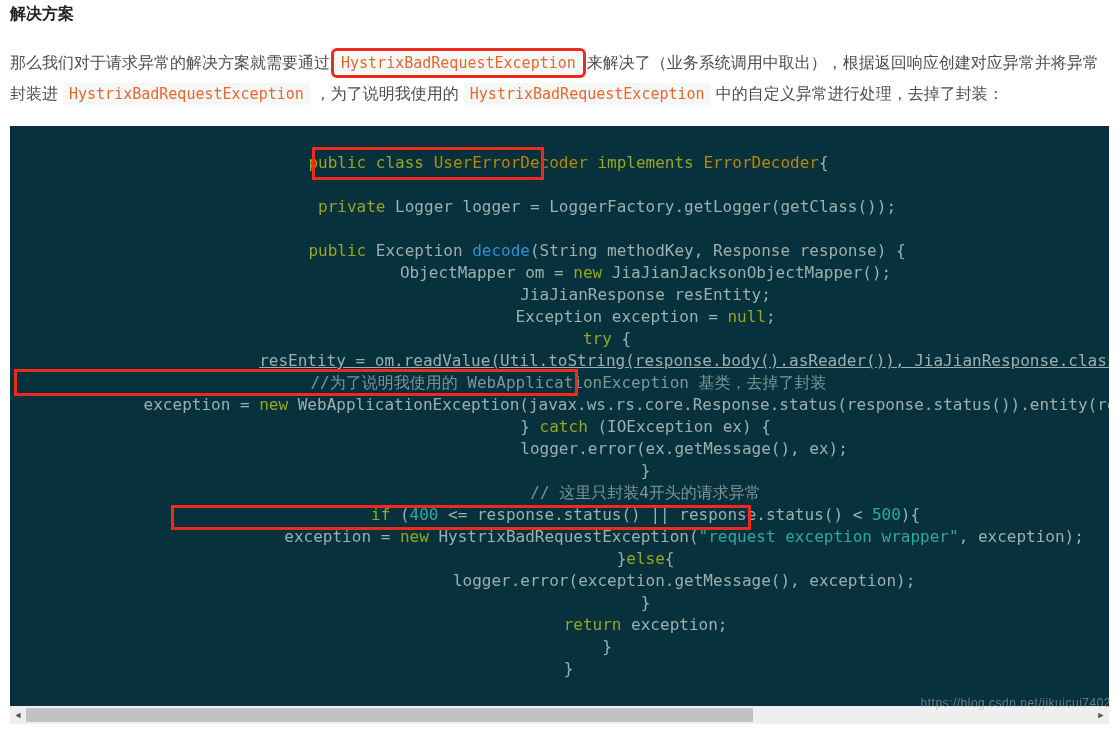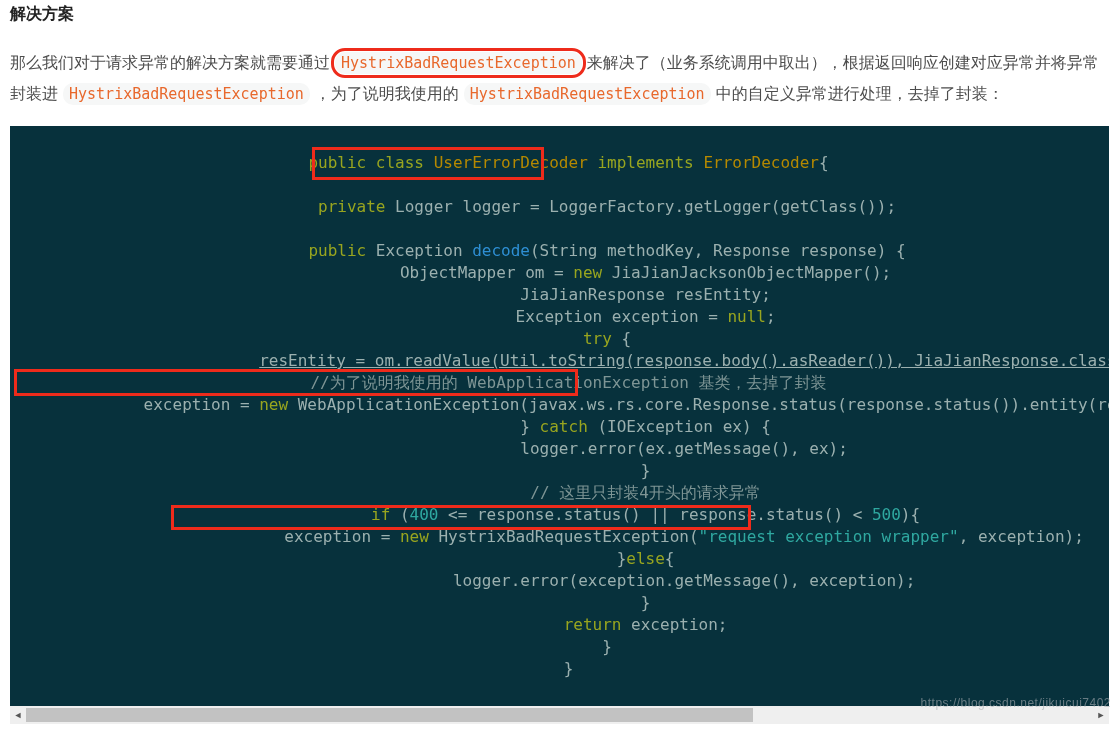--- a/index.html
+++ b/index.html
@@ -30,21 +30,21 @@
     height: 31px;
     line-height: 31px;
     white-space: nowrap;
   }
   .inline-code {
     font-family: "DejaVu Sans Mono", monospace;
     font-size: 15px;
     color: var(--inline-code);
     background: var(--inline-bg);
     padding: 2px 6px;
-    border-radius: 10px;
+    border-radius: 2px;
     margin: 0 5px;
   }
   .red-outline {
     outline: 3px solid var(--box-red);
     outline-offset: 1px;
   }
   .codeblock {
     position: absolute;
     left: 10px; top: 126px;
     width: 1099px; height: 580px;

